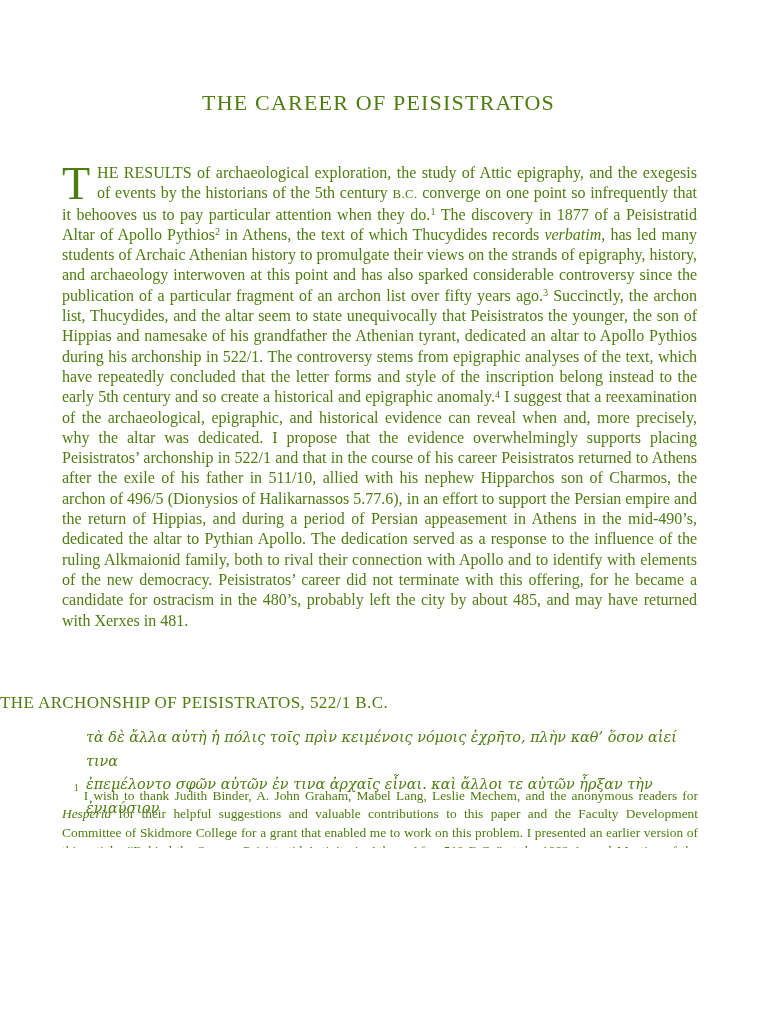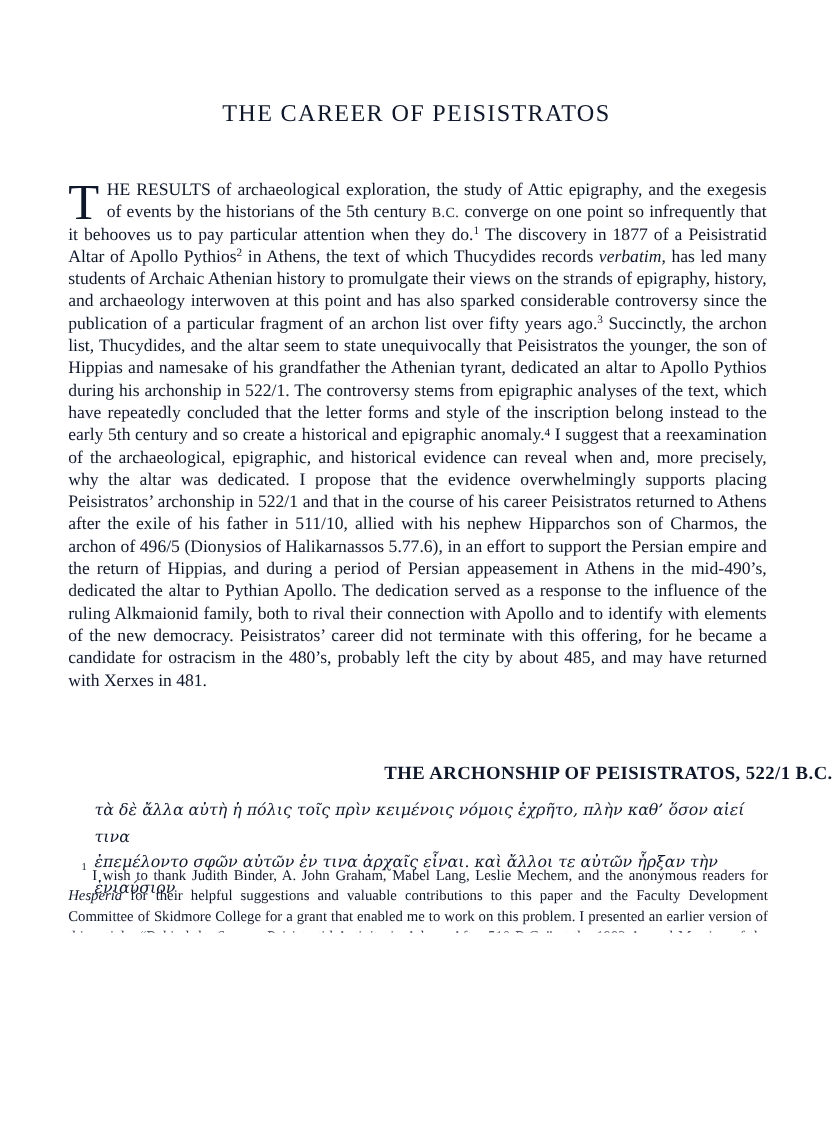--- a/index.html
+++ b/index.html
@@ -5,21 +5,21 @@
   html, body {
     margin: 0;
     padding: 0;
     background: #ffffff;
   }
   .page {
     position: relative;
     width: 757px;
     height: 848px;
     background: #ffffff;
-    color: #0f172a;
+    color: #4d7c0f;
     font-family: "Liberation Serif", "DejaVu Serif", serif;
     overflow: hidden;
   }
   .title {
     position: absolute;
     top: 83px;
     left: 0;
     right: 0;
     margin: 0;
     text-align: center;
@@ -56,23 +56,23 @@
   .seg-sc {
     font-size: 0.8em;
     letter-spacing: 0.4px;
   }
   .section-heading {
     position: absolute;
     top: 693px;
     left: 0;
     right: 0;
     margin: 0;
-    text-align: right;
+    text-align: left;
     font-size: 17px;
-    font-weight: 700;
+    font-weight: 400;
     letter-spacing: 0.4px;
   }
   .greek-quote {
     position: absolute;
     top: 726px;
     left: 86px;
     width: 610px;
     font-family: "DejaVu Serif", serif;
     font-size: 14.4px;
     line-height: 23.5px;

